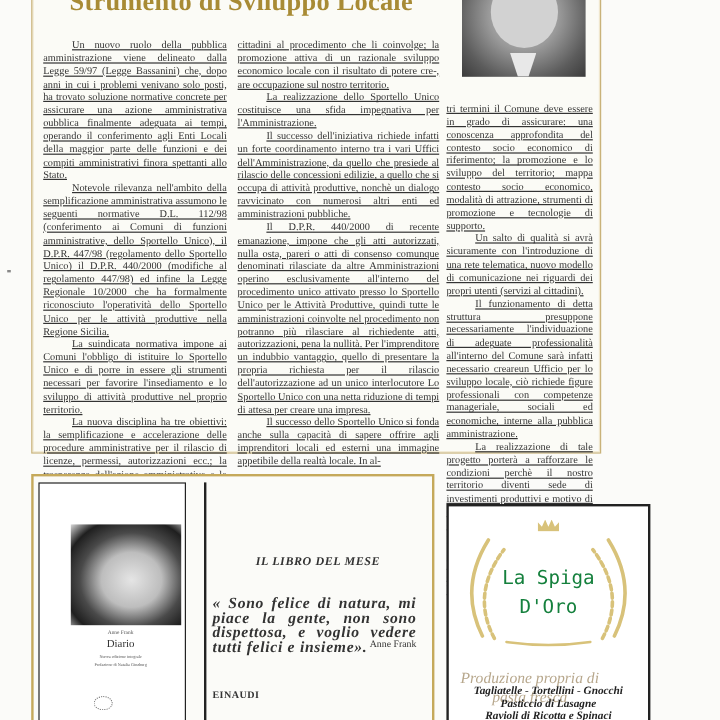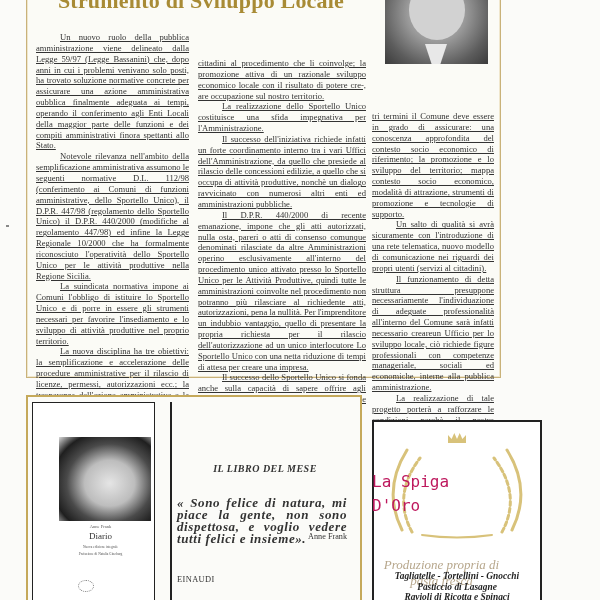--- a/index.html
+++ b/index.html
@@ -20,21 +20,21 @@
   .photo {
     position: absolute; left: 385px; top: 0px; width: 103px; height: 64px;
     background: radial-gradient(ellipse at 50% 20%, #c8c8c8 0%, #9a9a9a 40%, #5c5c5c 75%, #3b3b3b 100%);
     overflow: hidden;
   }
   .photo .shirt { position: absolute; left: 40px; bottom: 0; width: 22px; height: 20px; background: #e8e8e8; clip-path: polygon(0 0,100% 0,70% 100%,30% 100%); }
   .photo .face { position: absolute; left: 24px; top: -20px; width: 56px; height: 60px; border-radius: 50%; background: #d2d2d2; }
 
   .col { position: absolute; font-size: 8.6px; line-height: 10.85px; text-align: justify; hyphens: none; color: #333; }
   .col p { text-indent: 24px; text-decoration: underline; }
-  .col p.noindent { text-indent: 0; margin-top: 26px; }
+  .col p.noindent { text-indent: 0; }
   .col1 { left: 36px; top: 32px; width: 153px; }
   .col2 { left: 198px; top: 32px; width: 168px; }
   .col3 { left: 372px; top: 85px; width: 122px; }
   .signature { font-weight: bold; font-size: 8.6px; text-align: right; margin-top: 1px; }
   .signature i { font-weight: normal; font-style: italic; }
 
   
   .book-box {
     position: absolute; left: 26px; top: 395px; width: 336px; height: 215px;
     border: 2px solid #c5a95b; background: #fbfbf8;
@@ -51,31 +51,31 @@
   .book-author { top: 524px; font-size: 4.5px; }
   .book-title { top: 531px; font-size: 9px; color: #333; }
   .book-sub1 { top: 545px; font-size: 3.5px; }
   .book-sub2 { top: 552px; font-size: 3.5px; }
   .book-logo { position: absolute; left: 78px; top: 580px; width: 16px; height: 12px; border-radius: 50%; border: 1px dotted #777; }
   .book-divider { position: absolute; left: 170px; top: 402px; width: 1.5px; height: 205px; background: #222; }
 
   .libro-title { position: absolute; left: 170px; top: 451px; width: 190px; text-align: center; font-size: 10px; font-weight: bold; font-style: italic; color: #333; letter-spacing: 0.5px; margin-top: 12px; }
   .quote { position: absolute; left: 177px; top: 497px; width: 170px; font-size: 13px; line-height: 12px; font-weight: bold; font-style: italic; text-align: justify; letter-spacing: 0.6px; color: #333; }
   .quote-author { position: absolute; left: 177px; top: 532px; width: 170px; text-align: right; font-size: 8.2px; color: #333; }
-  .publisher { position: absolute; left: 177px; top: 575px; font-size: 8.4px; font-weight: normal; color: #333; letter-spacing: 0.4px; }
+  .publisher { position: absolute; left: 177px; top: 575px; font-size: 8.4px; font-weight: bold; color: #333; letter-spacing: 0.4px; }
   .book-line { position: absolute; left: 177px; top: 611px; font-size: 8.4px; font-weight: bold; color: #333; letter-spacing: 0.6px; white-space: pre; }
 
   
   .spiga-box {
     position: absolute; left: 372px; top: 420px; width: 170px; height: 190px;
     border: 2px solid #222; background: #fff;
   }
   .wreath { position: absolute; left: 382px; top: 440px; width: 150px; height: 100px; }
   .crown { position: absolute; left: 448px; top: 433px; width: 18px; height: 10px; background: #d8c27a; clip-path: polygon(0 100%,0 20%,20% 60%,35% 0,50% 60%,65% 0,80% 60%,100% 20%,100% 100%); }
-  .spiga-name { position: absolute; left: 372px; top: 470px; width: 170px; font-family: "DejaVu Sans Mono", "Liberation Mono", monospace; font-size: 16px; line-height: 24px; color: #be185d; }
+  .spiga-name { position: absolute; left: 372px; top: 470px; width: 170px; text-align: center; font-family: "DejaVu Sans Mono", "Liberation Mono", monospace; font-size: 16px; line-height: 24px; color: #15803d; }
   .spiga-tagline { position: absolute; left: 372px; top: 557px; width: 139px; text-align: center; font-family: "Liberation Serif", serif; font-style: italic; font-size: 13px; color: #b7a78c; }
   .spiga-products { position: absolute; left: 372px; top: 571px; width: 170px; text-align: center; font-family: "Liberation Serif", serif; font-weight: bold; font-style: italic; font-size: 9.4px; line-height: 10.5px; color: #222; }
 
   .left-edge-mark { position: absolute; left: 6px; top: 225px; width: 3px; height: 2px; background: #888; }
 </style>
 </head>
 <body>
 
 <div class="left-edge-mark"></div>
 

